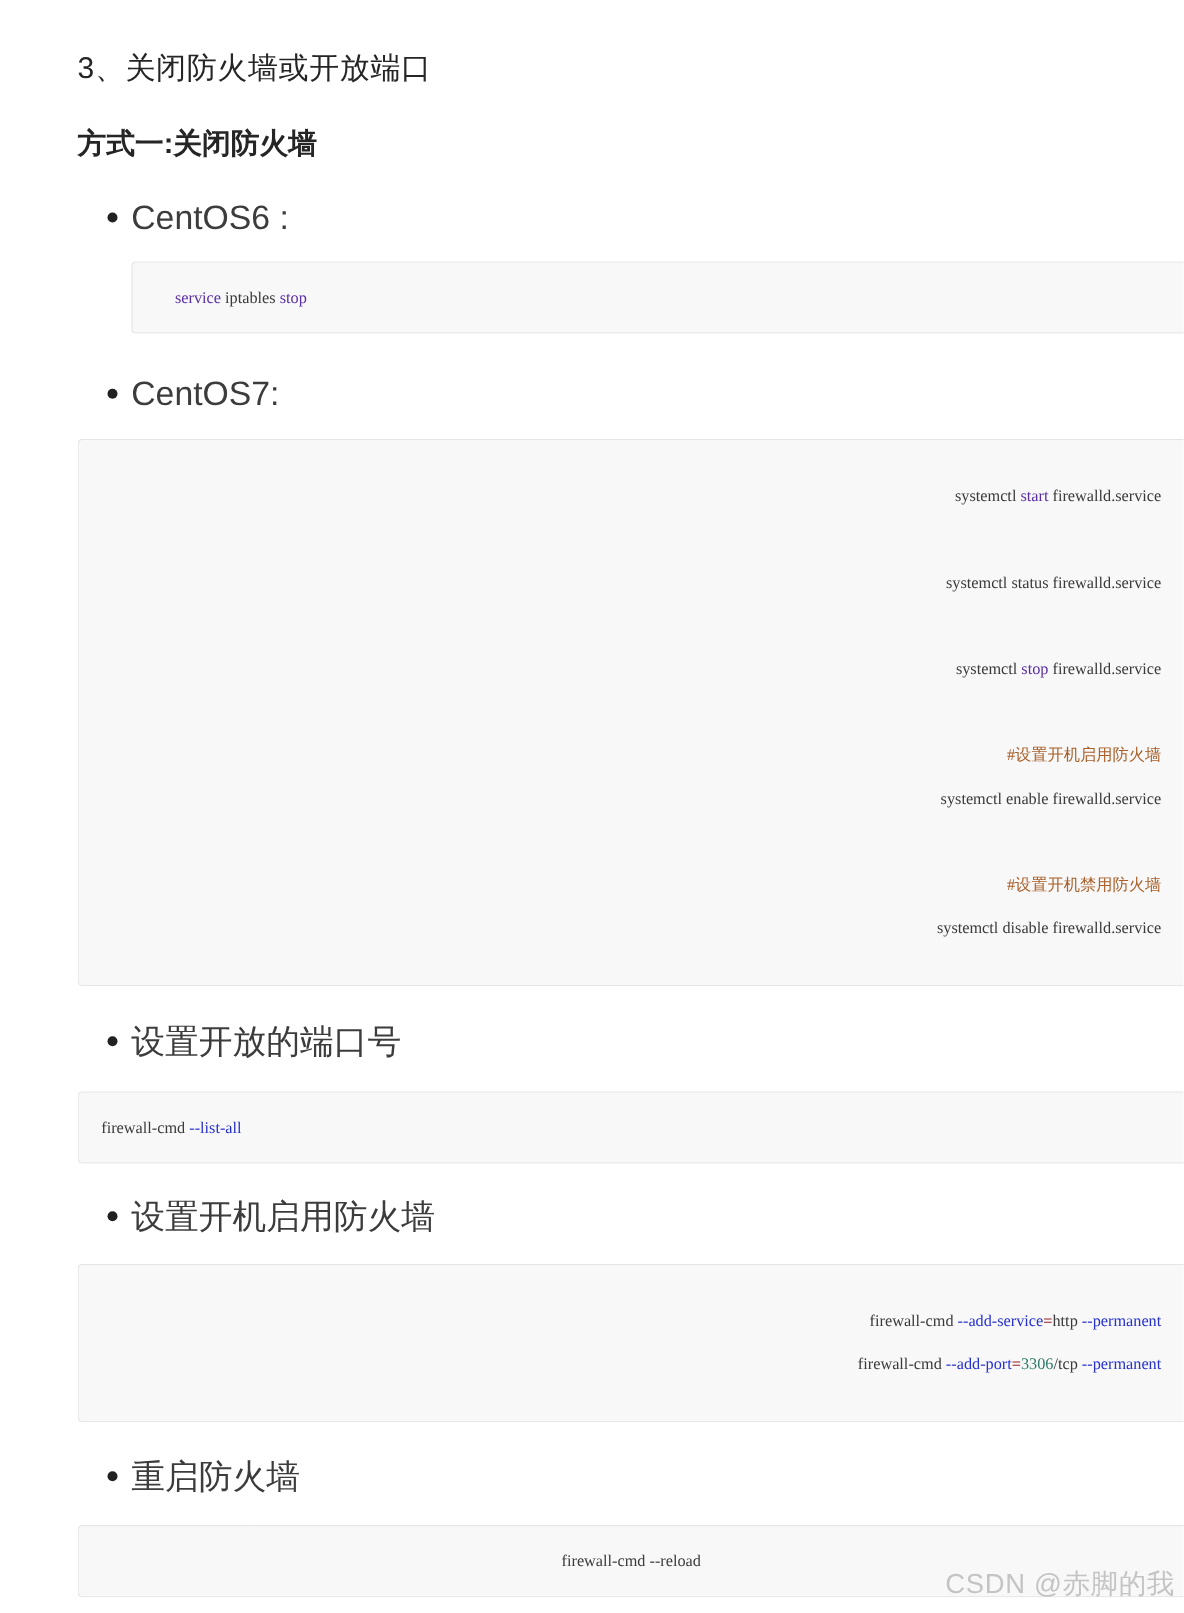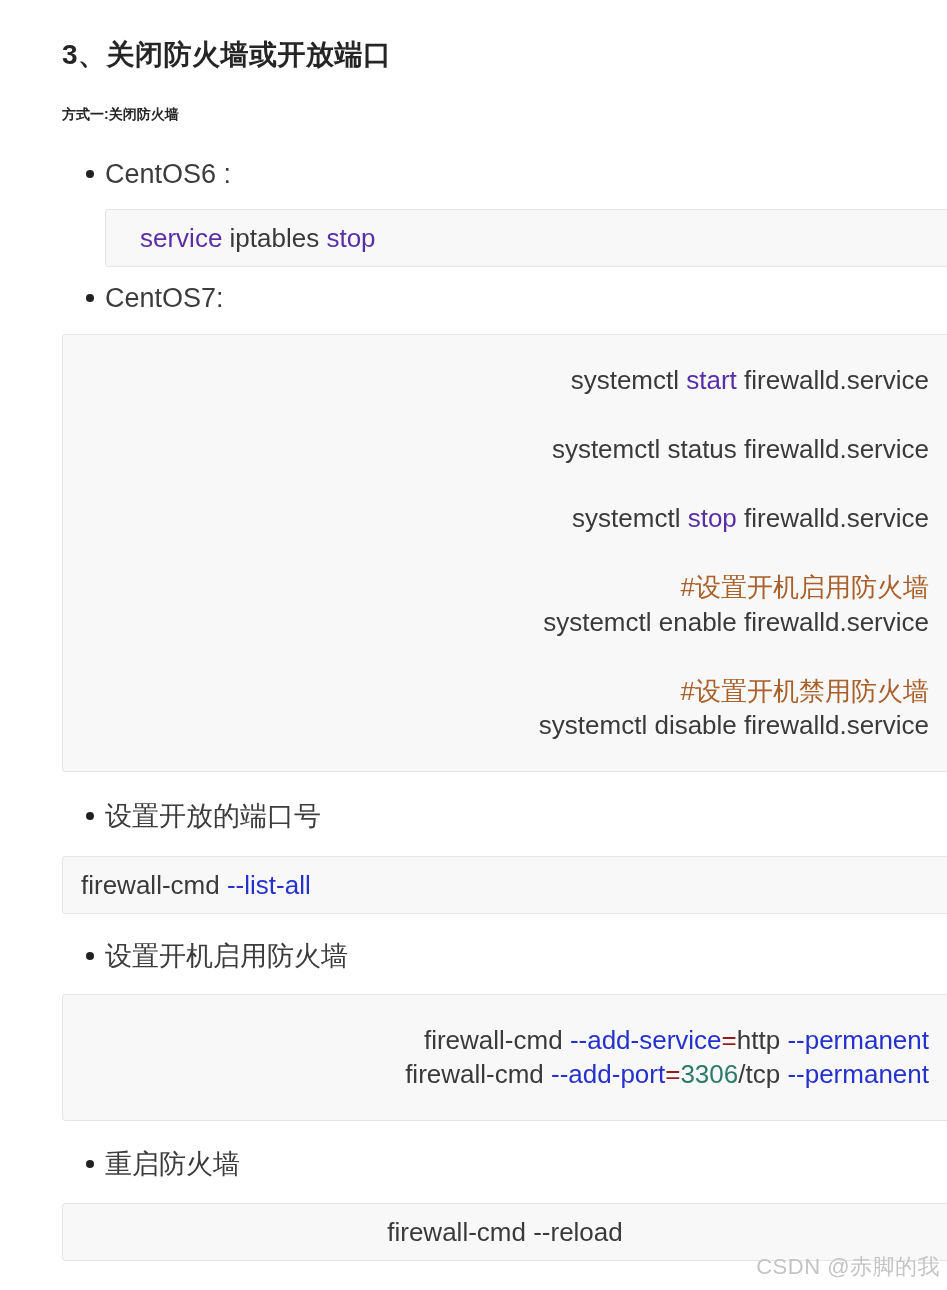--- a/index.html
+++ b/index.html
@@ -7,53 +7,53 @@
   body {
     width: 947px; height: 1290px;
     position: relative;
     overflow: hidden;
     font-family: "Liberation Sans", "DejaVu Sans", sans-serif;
     color: var(--body_text, #3c3c3c);
   }
   .page { padding: 38px 0 0 62px; }
 
   h2.article-h2 {
-    font-size: 28px; line-height: 34px; font-weight: bold;
+    font-size: 24px; line-height: 34px; font-weight: normal;
     color: var(--heading, #252525);
     letter-spacing: 0.5px;
   }
   h3.article-h3 {
-    font-size: 14px; line-height: 28px; font-weight: bold;
+    font-size: 23px; line-height: 28px; font-weight: bold;
     color: var(--heading, #252525);
     margin-top: 28px;
   }
   .h3-m1 { margin-top: 34px; }
   .h3-m2 { margin-top: 29px; }
 
   ul.blist { list-style: none; }
   .ul-1 { margin-top: 31px; }
   .ul-2 { margin-top: 29px; }
   .ul-3 { margin-top: 27px; }
   .ul-4 { margin-top: 28px; }
   ul.blist li { position: relative; padding-left: 43px; }
-  ul.blist li + li { margin-top: 16px; }
+  ul.blist li + li { margin-top: 33px; }
   .li-text { font-size: 27px; line-height: 30px; color: var(--body_text, #3c3c3c); }
   .bullet {
     position: absolute; left: 24px; top: 11px;
     width: 8px; height: 8px; border-radius: 50%;
     background: #212121;
   }
 
   .code-block {
     background: var(--code_bg, #f8f8f8);
     border: 1px solid var(--code_border, #e5e5e5);
     border-right: none;
     border-radius: 4px 0 0 4px;
-    font-family: Liberation Sans, sans-serif;
-    font-size: 26px;
+    font-family: Liberation Serif, serif;
+    font-size: 13px;
     color: var(--code_text, #3a3a3a);
     white-space: pre;
     overflow: hidden;
   }
   .code-tight { padding: 16px 18px; }
   .code-tight .code-line { line-height: 24px; }
   .code-loose { padding: 28px 18px; text-align: right; }
   .code-loose .code-line { line-height: 34.5px; }
 
   .cb-centos6 { margin-top: 20px; padding-left: 34px; }

